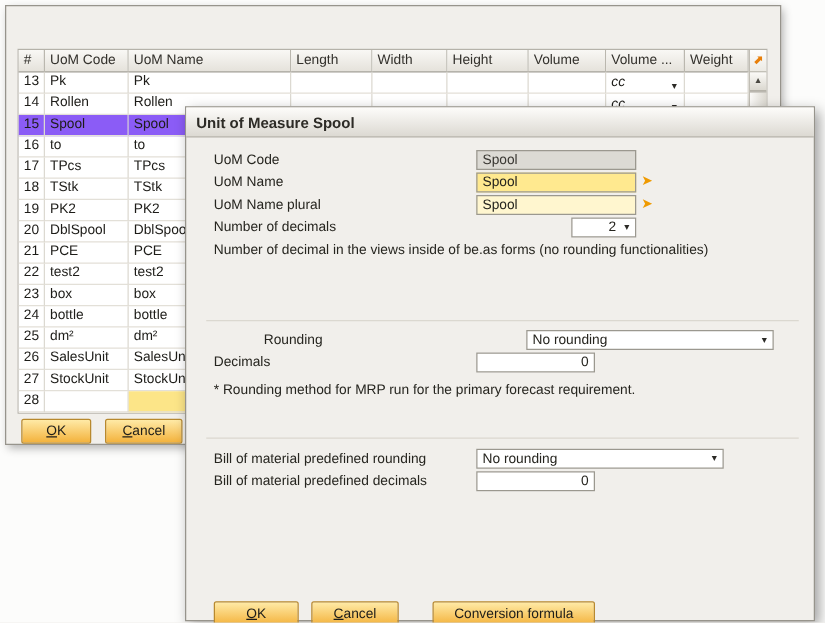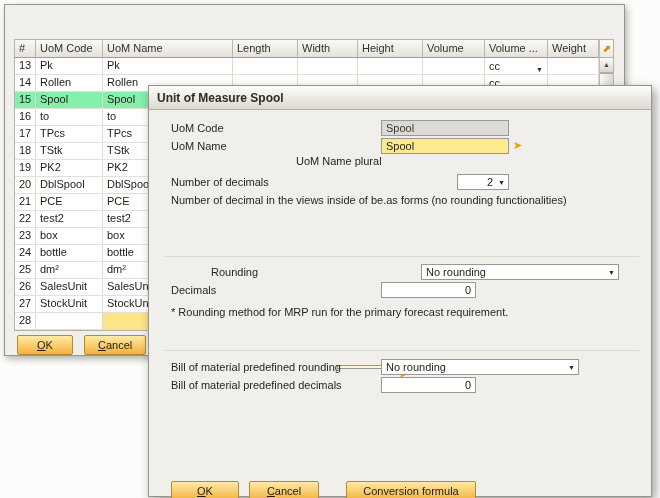--- a/index.html
+++ b/index.html
@@ -70,23 +70,23 @@
   .tcell {
     border-right: 1px solid #dcd9d1;
     border-bottom: 1px solid #e3e0d8;
     padding: 1px 4px;
     font-size: 11px;
     line-height: 13px;
     white-space: nowrap;
     overflow: hidden;
     color: #1d1c18;
   }
-  .trow.selected .tcell { background: #86efac; }
+  .trow.selected .tcell { background: #8b5cf6; }
   .tcell.edit-cell { background: #fce588; }
-  .combo-cell { display: flex; justify-content: space-between; align-items: flex-end; }
+  .combo-cell { display: flex; justify-content: space-between; align-items: flex-end; font-style: italic; }
   .dd-arrow { font-size: 7px; color: #2b2a26; line-height: 7px; }
   .col-num{width:21px}.col-code{width:67px}.col-name{width:130px}
   .col-length{width:65px}.col-width{width:60px}.col-height{width:65px}
   .col-volume{width:62px}.col-vunit{width:63px}.col-weight{width:51px}
   
   .vscroll { width: 16px; border-left: 1px solid #c0bdb4; background: #efede8; position: relative; }
   .vs-exp {
     height: 18px; background: linear-gradient(#fdfdfc,#eceae4);
     border-bottom: 1px solid #b5b2a9;
     text-align: center; line-height: 17px; font-size: 10px;
@@ -374,21 +374,21 @@
       <span class="flabel">UoM Code</span>
       <span class="tfield gray w128">Spool</span>
     </div>
 
     <div class="frow" style="top:27px;">
       <span class="flabel">UoM Name</span>
       <span class="tfield yellow w128">Spool</span>
       <span class="linkarrow">➤</span>
     </div>
 
-    <div class="frow" style="top:45px;flex-direction:column;">
+    <div class="frow" style="top:45px;">
       <span class="flabel">UoM Name plural</span>
       <span class="tfield paleyellow w128">Spool</span>
       <span class="linkarrow">➤</span>
     </div>
 
     <div class="frow" style="top:63px;">
       <span class="flabel">Number of decimals</span>
       <span style="width:76px;"></span>
       <span class="tfield combo w52 num">
         <span>2</span>

